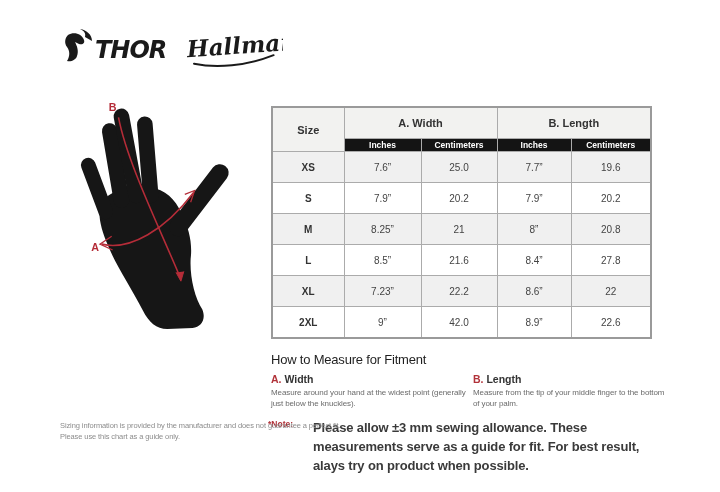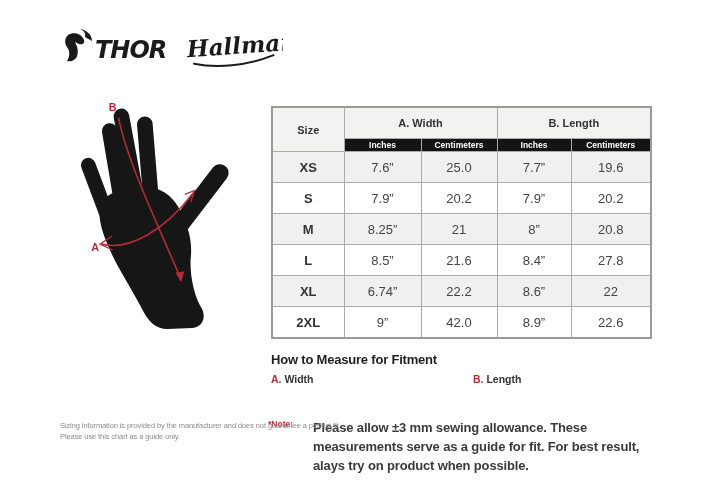--- a/index.html
+++ b/index.html
@@ -11,26 +11,26 @@
 
   
   .chart-title{left:271px;top:78px;font-size:13.5px;font-weight:bold;color:#1f1f1f;letter-spacing:-0.2px;}
 
   
   .size-table-wrap{left:271px;top:106px;}
   table.size-table{border-collapse:collapse;width:340px;table-layout:fixed;border:2px solid #9a9a9a;}
   table.size-table th,table.size-table td{border:1px solid #ababab;text-align:center;padding:0;}
   th.size-h,th.group-h{background:#f2f2f0;font-size:11px;font-weight:bold;color:#333;height:30px;}
   th.black-h{background:#141414;color:#ffffff;font-size:8.5px;font-weight:bold;height:12px;line-height:12px;}
-  td.cell{font-size:13px;color:#444;height:30px;background:#ffffff;}
+  td.cell{font-size:10px;color:#444;height:30px;background:#ffffff;}
   td.cell.size-col{font-weight:bold;color:#333;}
   tr.alt td.cell{background:#f0f0f0;}
 
   
-  .fitment-title{left:271px;top:352px;font-size:13px;font-weight:bold;color:#1f1f1f;letter-spacing:-0.2px;}
+  .fitment-title{left:271px;top:352px;font-size:13px;font-weight:normal;color:#1f1f1f;letter-spacing:-0.2px;}
   .measure-block{top:373px;}
   .measure-a{left:271px;width:198px;}
   .measure-b{left:473px;width:192px;}
   .measure-label{font-size:10.5px;font-weight:bold;color:#333;margin-bottom:2px;}
   .measure-label .red{color:#b13239;}
   .measure-desc{font-size:8px;color:#6b6b6b;line-height:1.4;letter-spacing:-0.1px;}
   .note-row{left:268px;top:419px;width:392px;display:flex;gap:20px;}
   .note-label{font-size:8.5px;font-weight:bold;color:#b13239;white-space:nowrap;}
   .note-text{font-size:13px;font-weight:bold;color:#3a3a3a;line-height:1.45;letter-spacing:-0.15px;width:352px;}
 
@@ -137,21 +137,21 @@
         </tr>
         <tr>
           <td class="cell size-col">L</td>
           <td class="cell">8.5”</td>
           <td class="cell">21.6</td>
           <td class="cell">8.4”</td>
           <td class="cell">27.8</td>
         </tr>
         <tr class="alt">
           <td class="cell size-col">XL</td>
-          <td class="cell">6.74”</td>
+          <td class="cell">7.23”</td>
           <td class="cell">22.2</td>
           <td class="cell">8.6”</td>
           <td class="cell">22</td>
         </tr>
         <tr>
           <td class="cell size-col">2XL</td>
           <td class="cell">9”</td>
           <td class="cell">42.0</td>
           <td class="cell">8.9”</td>
           <td class="cell">22.6</td>
@@ -160,27 +160,29 @@
     </table>
   </div>
 
   <div class="abs fitment-title">How to Measure for Fitment</div>
 
   <div class="abs measure-block measure-a">
     <div class="measure-label">
       <span class="red">A.</span>
       <span>Width</span>
     </div>
+    <div class="measure-desc">Measure around your hand at the widest point (generally just below the knuckles).</div>
   </div>
 
   <div class="abs measure-block measure-b">
     <div class="measure-label">
       <span class="red">B.</span>
       <span>Length</span>
     </div>
+    <div class="measure-desc">Measure from the tip of your middle finger to the bottom of your palm.</div>
   </div>
 
   <div class="abs note-row">
     <span class="note-label">*Note:</span>
     <span class="note-text">Please allow ±3 mm sewing allowance. These measurements serve as a guide for fit. For best result, alays try on product when possible.</span>
   </div>
 
   <div class="abs disclaimer">Sizing information is provided by the manufacturer and does not guarantee a perfect fit. Please use this chart as a guide only.</div>
 
 </div>

